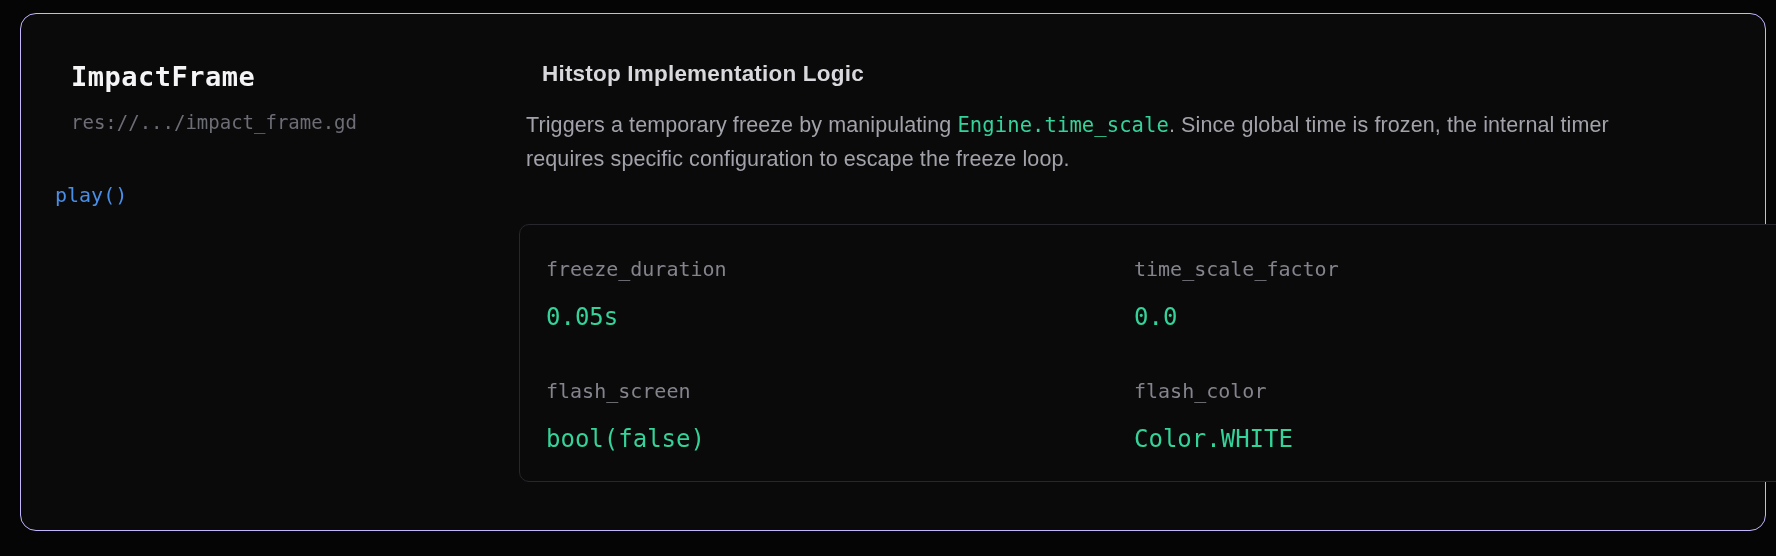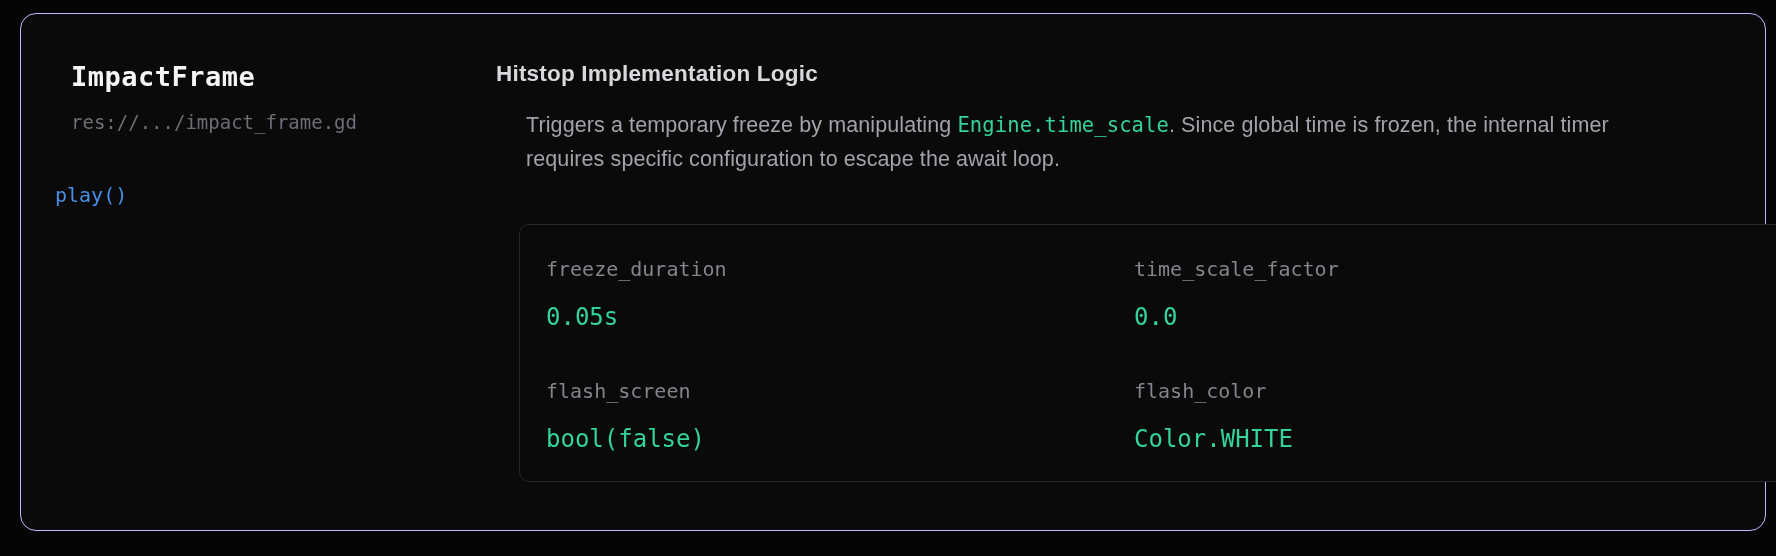--- a/index.html
+++ b/index.html
@@ -35,21 +35,21 @@
   }
   .method-link {
     position: absolute; left: 34px; top: 168px;
     font-family: "DejaVu Sans Mono", "Liberation Mono", monospace;
     font-size: 20px; line-height: 26px;
     color: #4a8fe7;
     text-decoration: none;
     cursor: pointer;
   }
   .doc-heading {
-    position: absolute; left: 475px; top: 45px;
+    position: absolute; left: 521px; top: 45px;
     font-size: 22.5px; line-height: 29px;
     font-weight: 600;
     color: #d9d9dd;
     letter-spacing: 0.2px;
   }
   .doc-description {
     position: absolute; left: 505px; top: 94px;
     width: 1200px;
     font-size: 21.5px; line-height: 34px;
     color: #a2a2aa;
@@ -91,21 +91,21 @@
 <div class="card">
 
   <div class="class-title">ImpactFrame</div>
 
   <div class="resource-path">res://.../impact_frame.gd</div>
 
   <a class="method-link">play()</a>
 
   <div class="doc-heading">Hitstop Implementation Logic</div>
 
-  <p class="doc-description"><span>Triggers a temporary freeze by manipulating </span><span class="inline-code">Engine.time_scale</span><span>. Since global time is frozen, the internal timer</span><br><span>requires specific configuration to escape the await loop.</span></p>
+  <p class="doc-description"><span>Triggers a temporary freeze by manipulating </span><span class="inline-code">Engine.time_scale</span><span>. Since global time is frozen, the internal timer</span><br><span>requires specific configuration to escape the freeze loop.</span></p>
 
   <div class="params-panel">
 
     <div class="param-cell">
       <div class="param-name">freeze_duration</div>
       <div class="param-value">0.05s</div>
     </div>
 
     <div class="param-cell">
       <div class="param-name">time_scale_factor</div>

